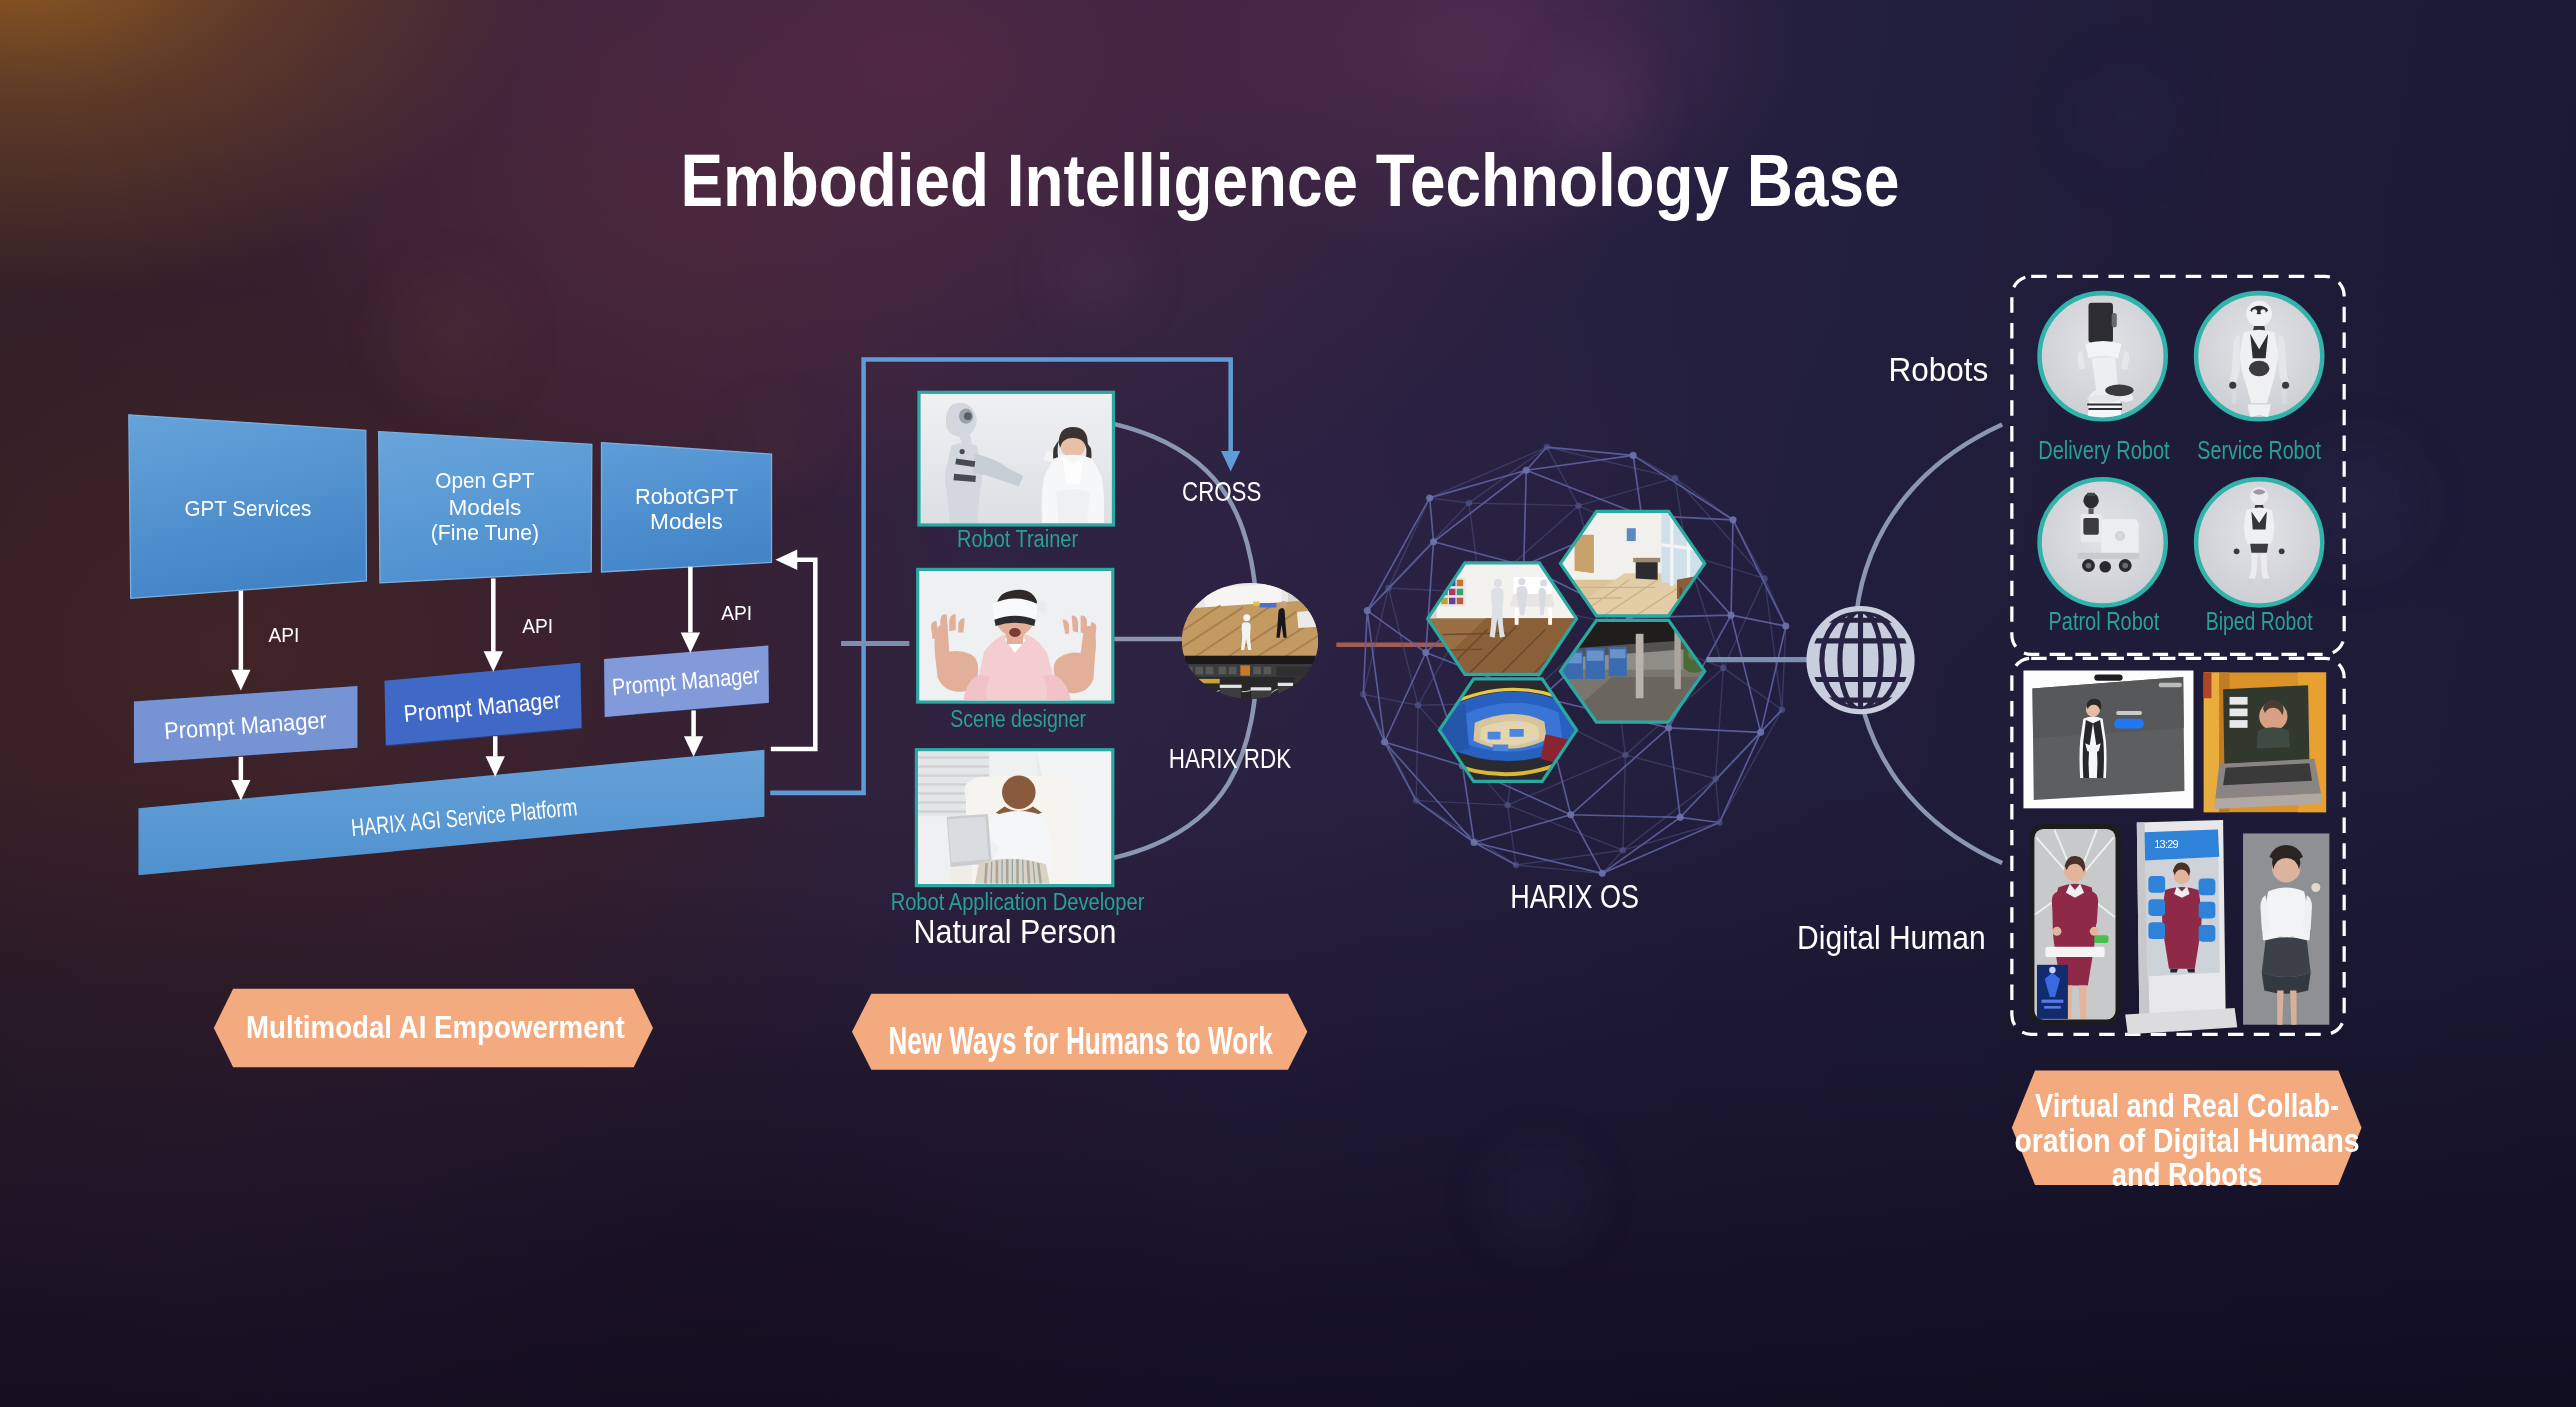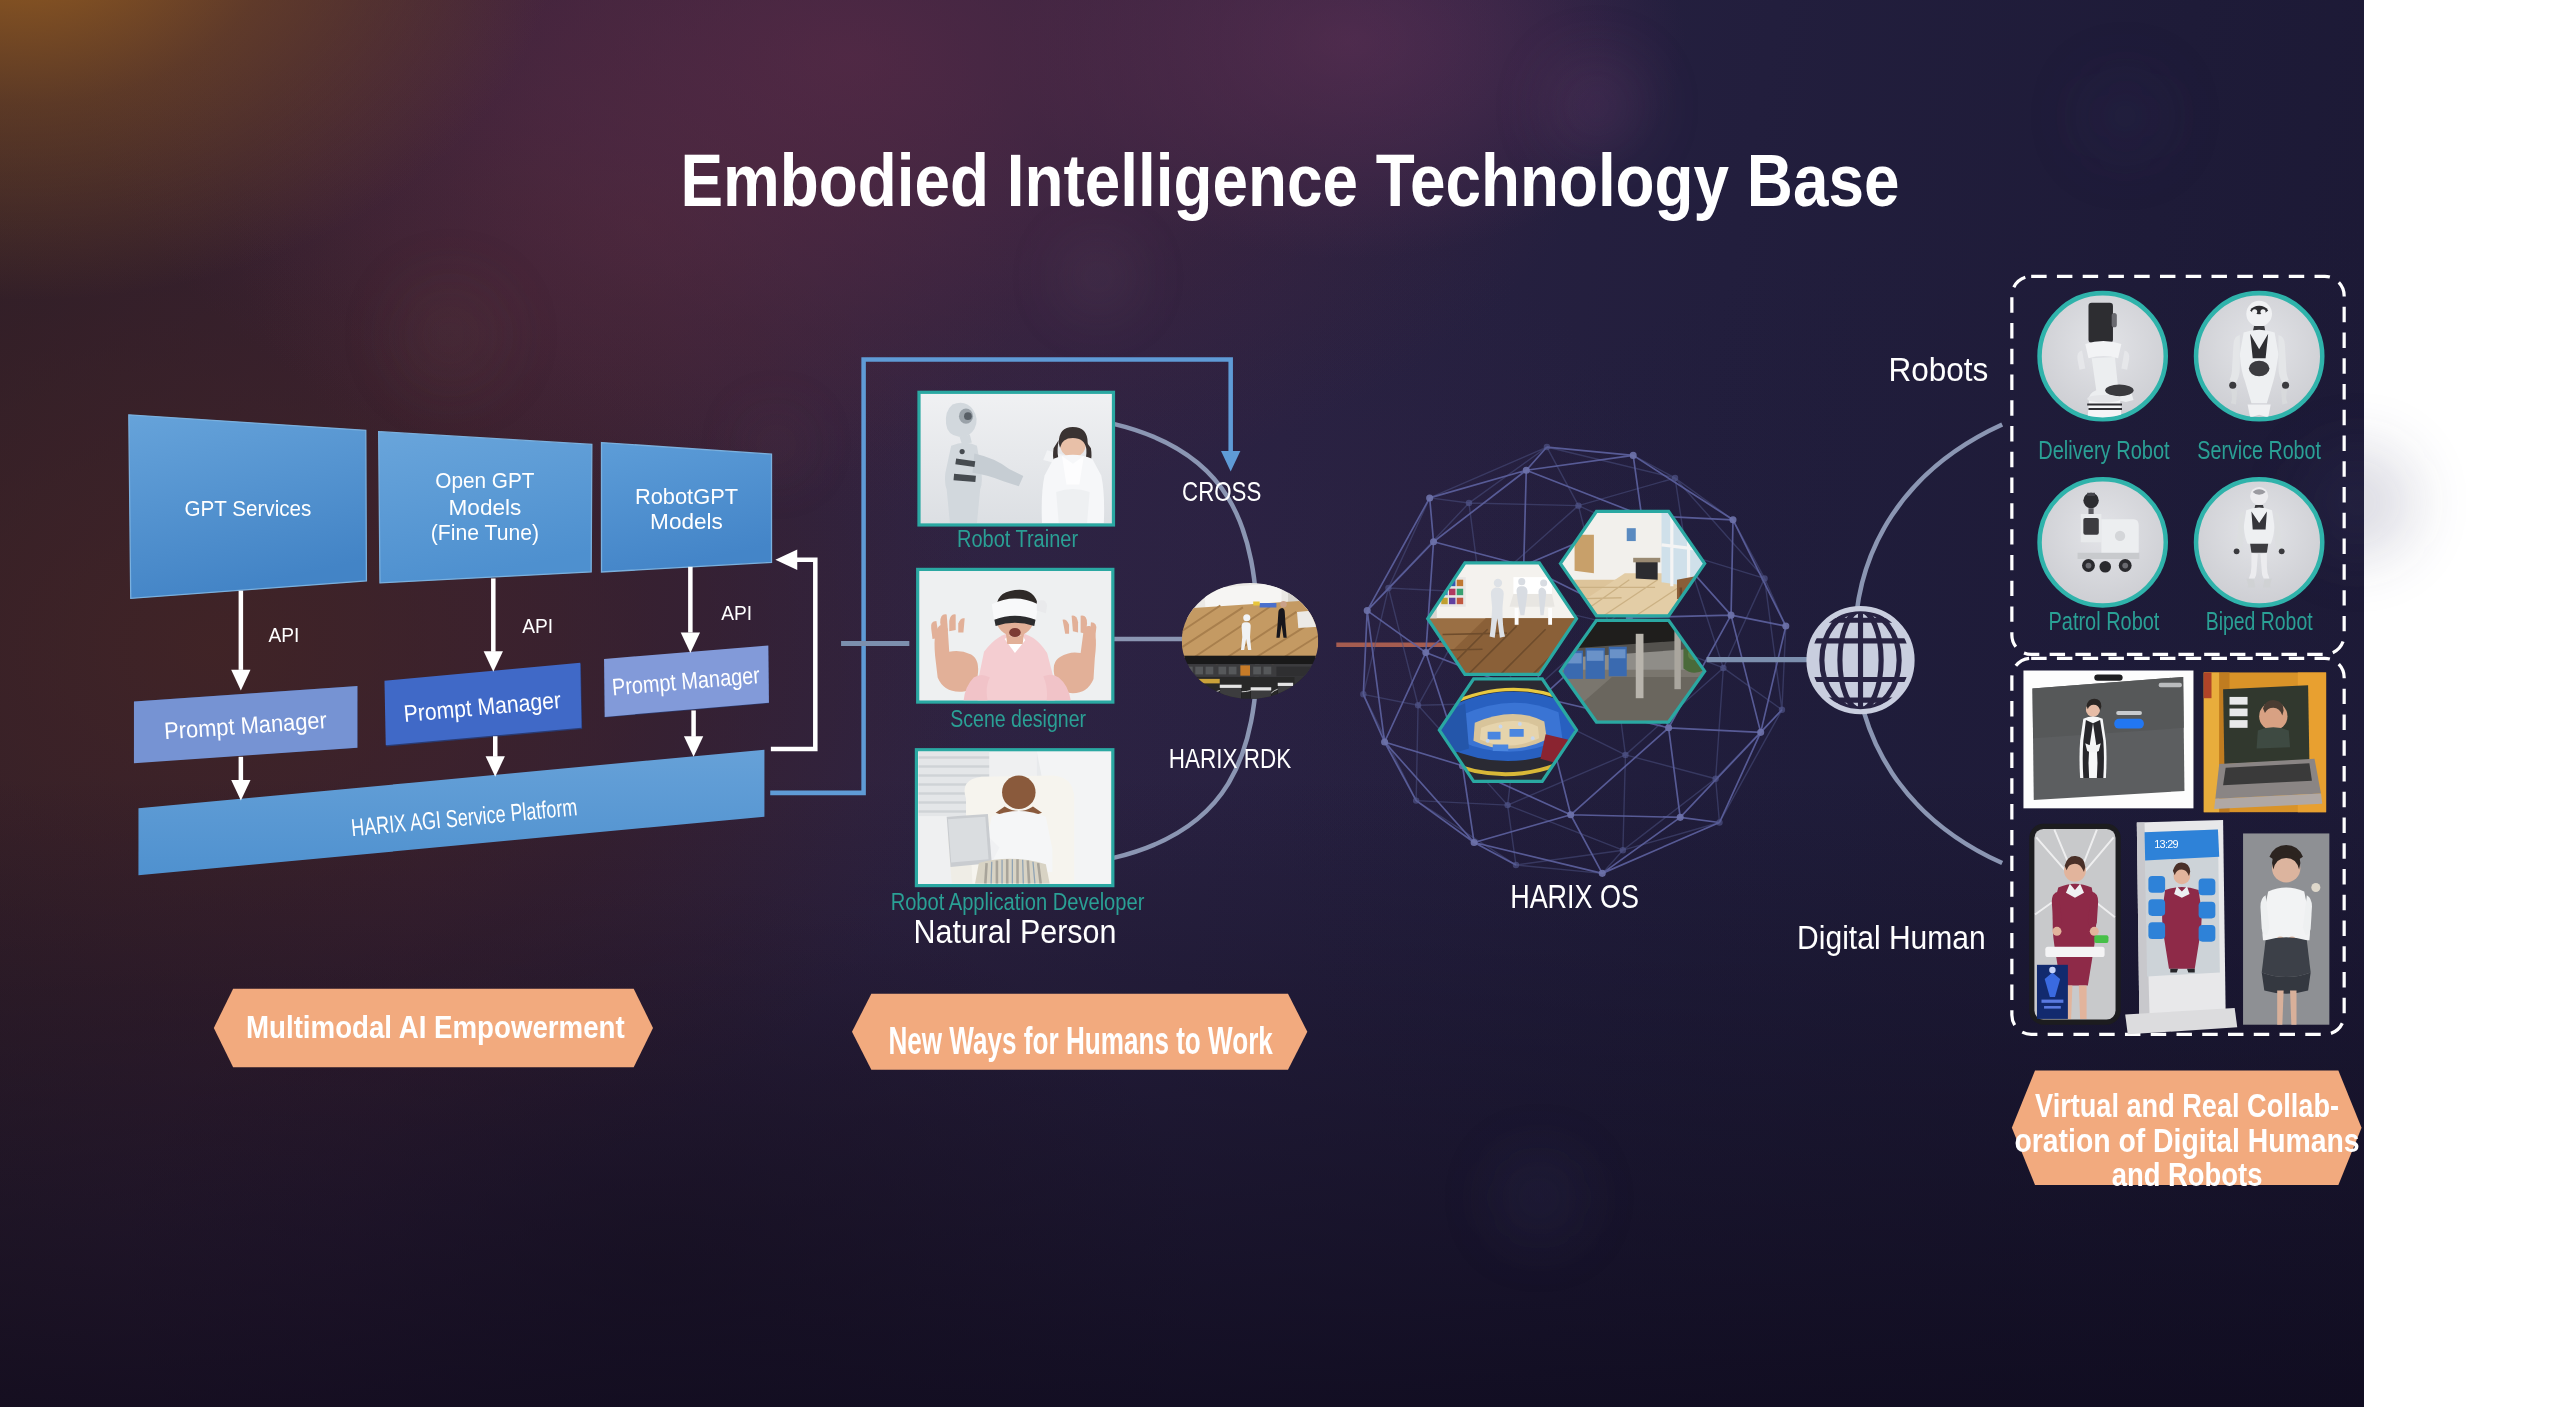--- a/index.html
+++ b/index.html
@@ -1,16 +1,16 @@
 <!DOCTYPE html>
 <html style="font-size:10.3px"><head><meta charset="utf-8">
 <style>
 html,body{margin:0;padding:0;}
 body{width:2576px;height:1408px;overflow:hidden;font-family:"Liberation Sans",sans-serif;}
-#stage{position:relative;width:2364px;height:1408px;
+#stage{position:relative;width:2576px;height:1408px;
 background:
  radial-gradient(741px 515px at 1% -5%, rgba(158,98,32,0.95) 0%, rgba(128,78,34,0.55) 34%, rgba(95,52,32,0) 72%),
  radial-gradient(1030px 612px at 36% 4%, rgba(88,42,70,0.75) 0%, rgba(76,38,60,0.35) 45%, rgba(60,30,52,0) 75%),
  radial-gradient(580px 419px at 27% 16%, rgba(96,48,60,0.4) 0%, rgba(96,48,60,0) 70%),
  radial-gradient(483px 309px at 57% 3%, rgba(118,58,105,0.5) 0%, rgba(100,50,95,0) 70%),
  radial-gradient(966px 741px at 9% 46%, rgba(66,36,36,0.85) 0%, rgba(56,30,34,0.45) 48%, rgba(45,25,35,0) 80%),
  radial-gradient(773px 547px at 28% 90%, rgba(32,22,40,0.7) 0%, rgba(32,22,40,0) 70%),
  radial-gradient(644px 483px at 51% 38%, rgba(50,36,70,0.3) 0%, rgba(50,36,70,0) 72%),
  radial-gradient(1095px 837px at 90% 60%, rgba(30,28,58,0.55) 0%, rgba(30,28,58,0) 78%),
  linear-gradient(100deg, #2f202a 0%, #38223c 22%, #2f2342 38%, #282141 52%, #221e3d 68%, #1e1b38 84%, #1b1834 100%);

